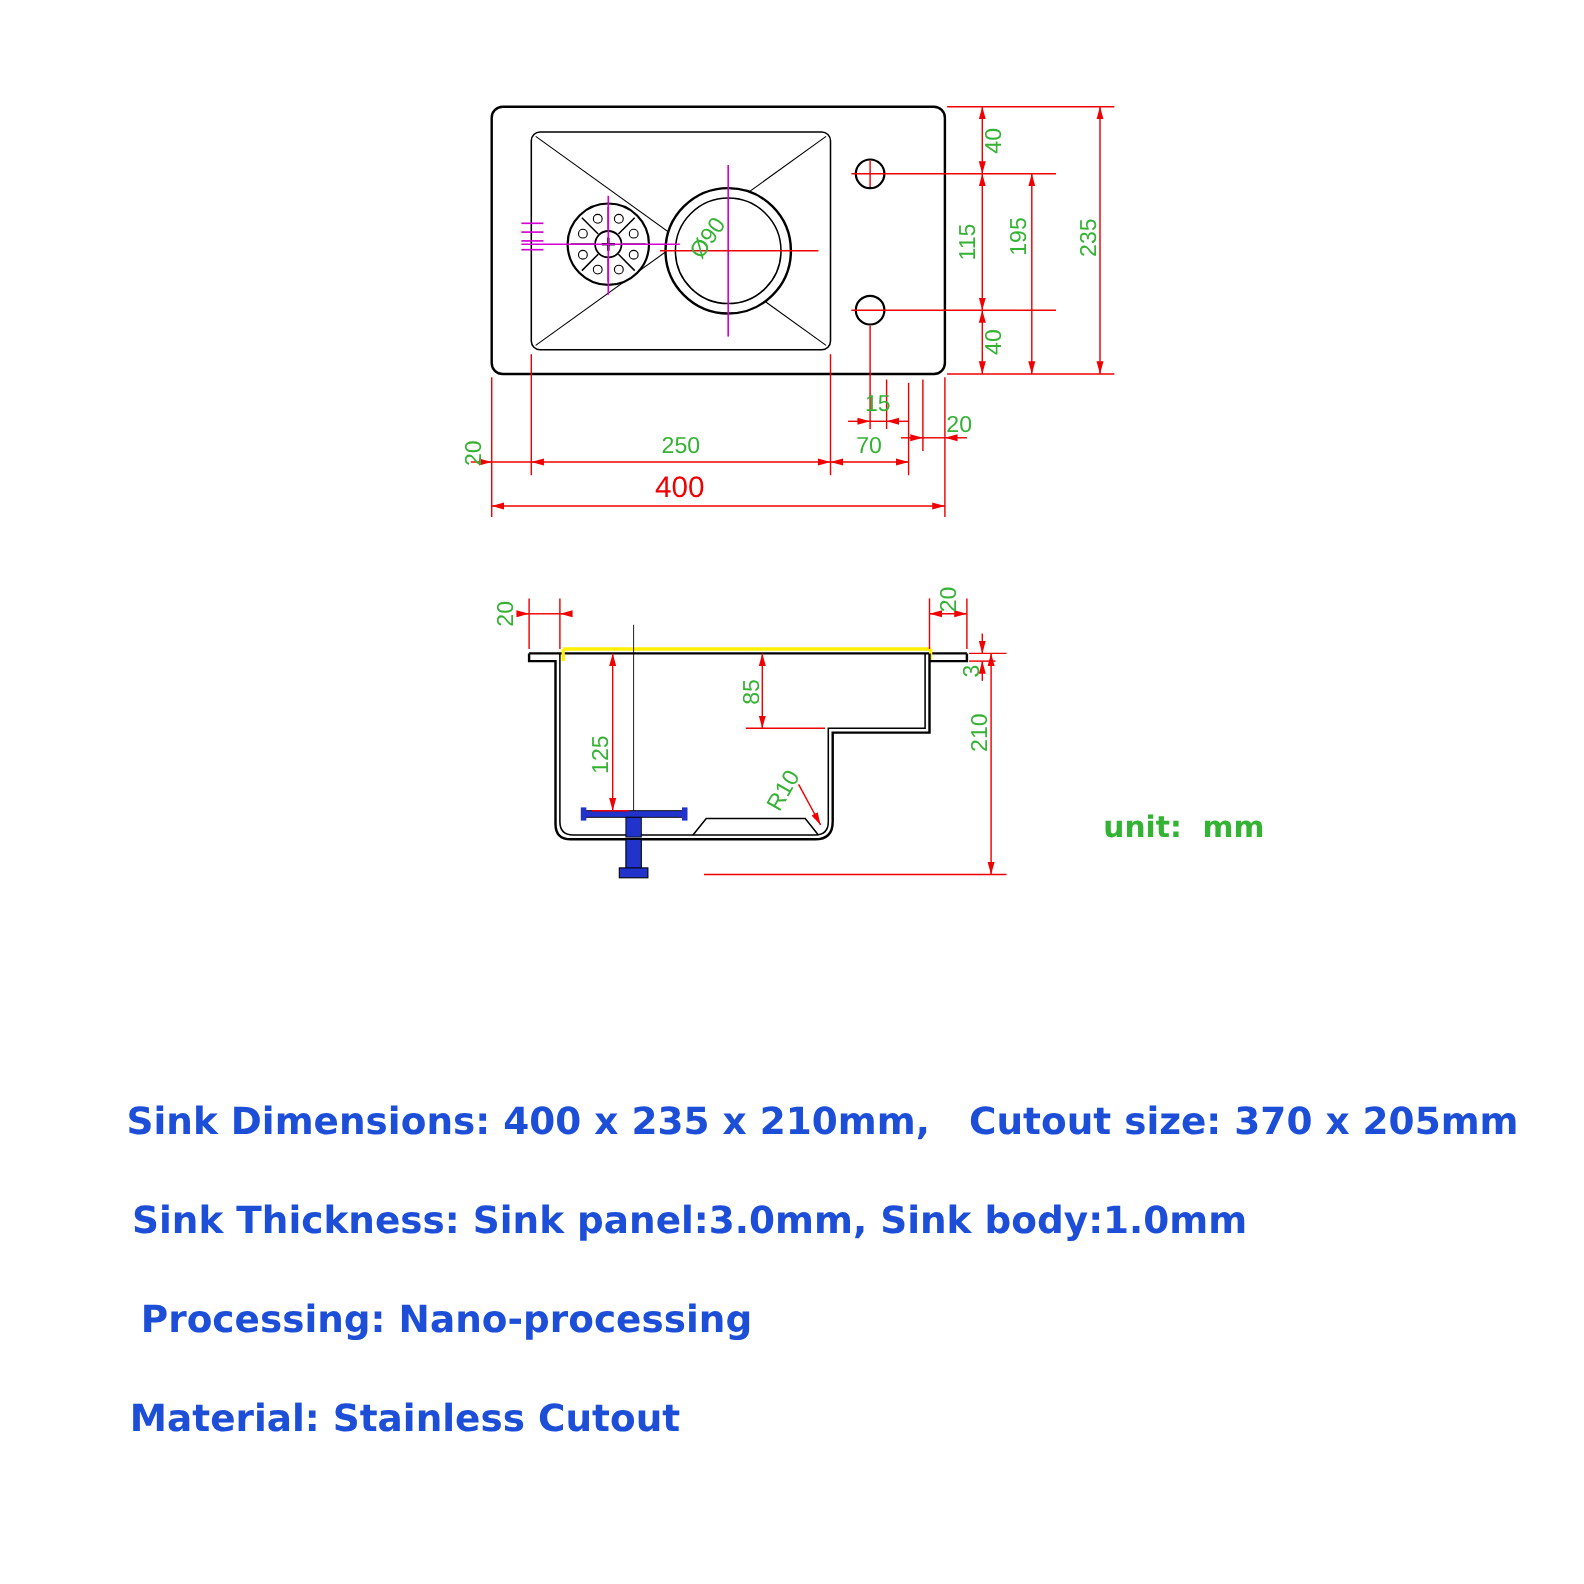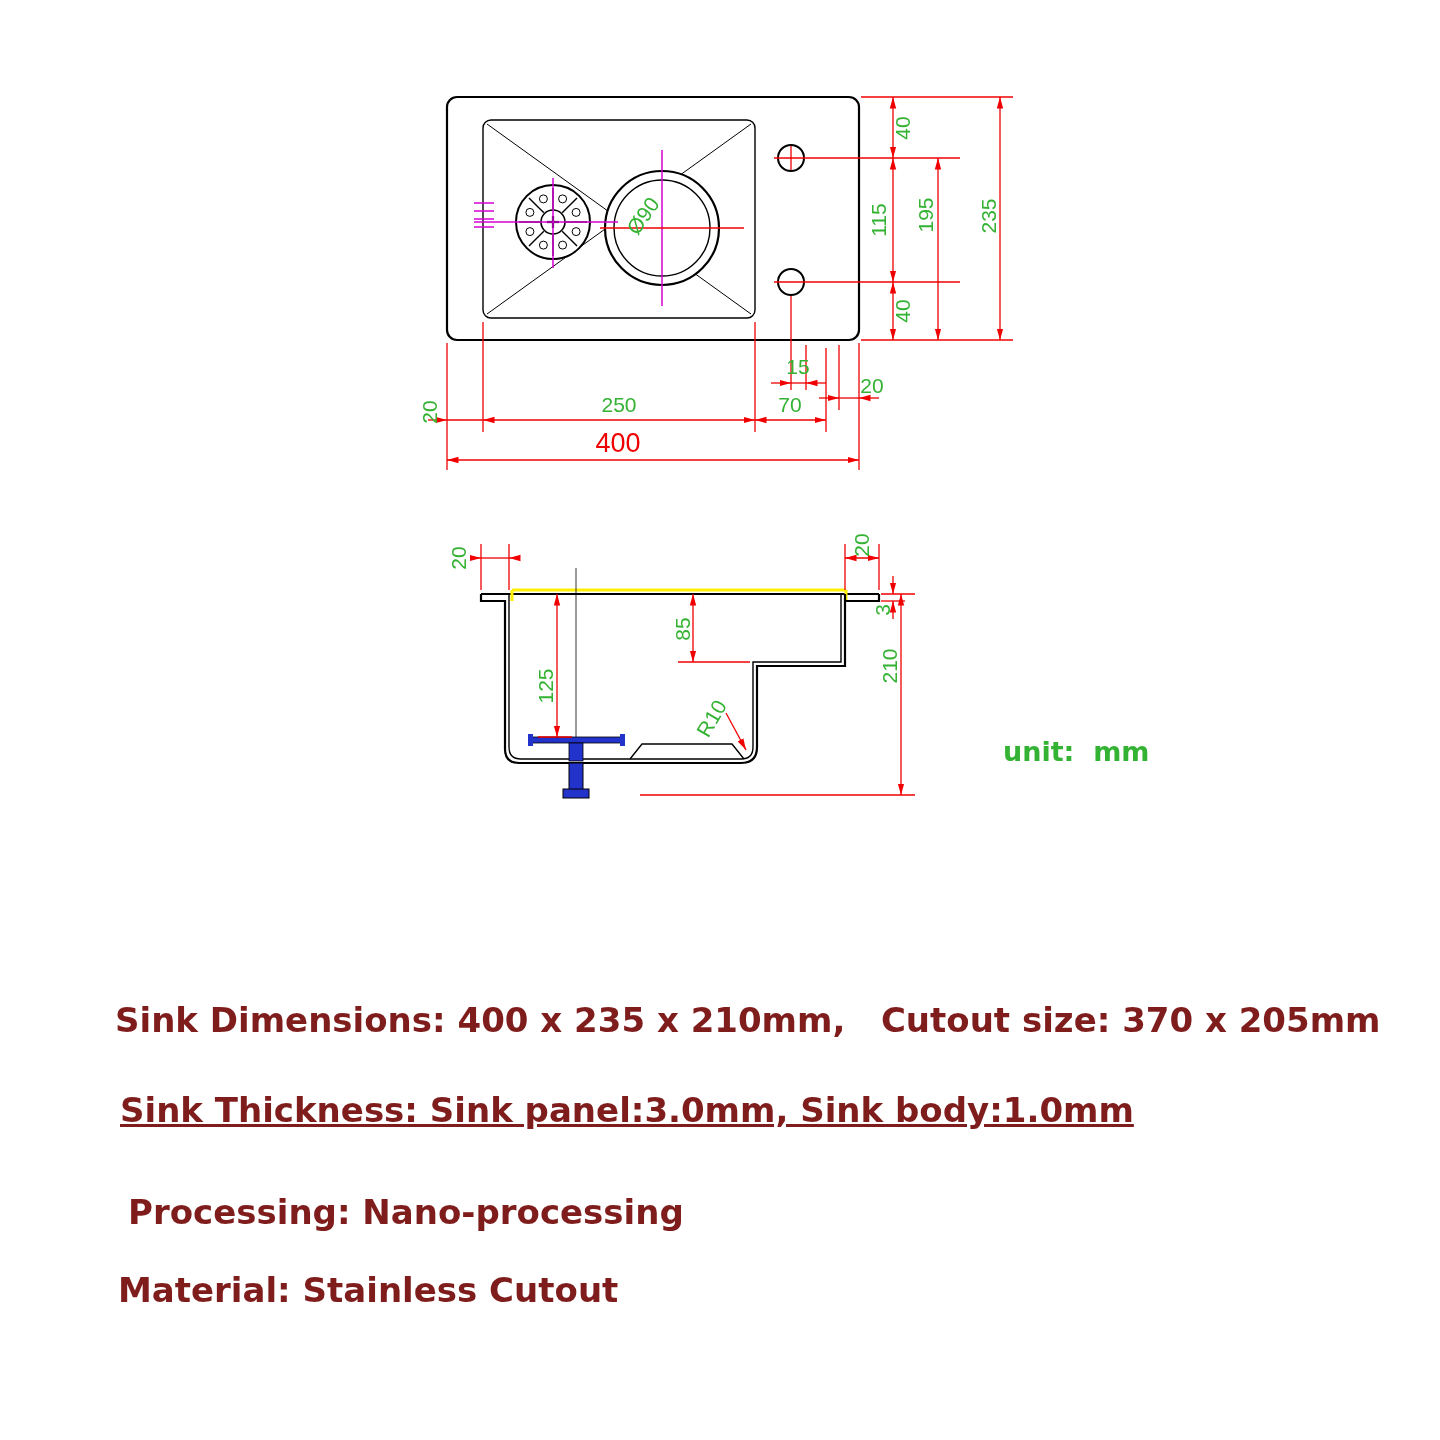--- a/index.html
+++ b/index.html
@@ -9,24 +9,24 @@
   
   .out2{stroke:#000000;stroke-width:2.2;fill:none;}
   .out1{stroke:#000000;stroke-width:1.4;fill:none;}
   .thin{stroke:#000000;stroke-width:1;fill:none;}
   .dim{stroke:#f00000;stroke-width:1.3;fill:none;}
   .cl{stroke:#d400d4;stroke-width:1.5;fill:none;}
   .yel{stroke:#ffef00;stroke-width:3;fill:none;}
   .gtext{fill:#34b233;font:400 21px "Liberation Sans",sans-serif;text-anchor:middle;}
   .rtext{fill:#f00000;font:400 27px "Liberation Sans",sans-serif;text-anchor:middle;}
   .unit{fill:#34b233;font:700 27px "DejaVu Sans",sans-serif;white-space:pre;}
-  .spec-line{position:absolute;font:700 34px "DejaVu Sans",sans-serif;color:#7f1d1d;white-space:pre;}
+  .spec-line{position:absolute;font:700 34px "DejaVu Sans",sans-serif;color:#1d4ed8;white-space:pre;}
   .l1{top:1000px;left:115px;}
-  .l2{top:1090px;left:120px;text-decoration:underline;}
-  .l3{top:1180px;left:128px;margin-top:12px;}
+  .l2{top:1090px;left:120px;}
+  .l3{top:1180px;left:128px;}
   .l4{top:1270px;left:118px;}
 </style>
 </head>
 <body>
 
 <div class="page">
 
   <svg width="1440" height="960" viewBox="0 0 1440 960">
     <defs>
       <marker id="arr" markerWidth="13" markerHeight="9" refX="11.5" refY="4" orient="auto-start-reverse" markerUnits="userSpaceOnUse">

